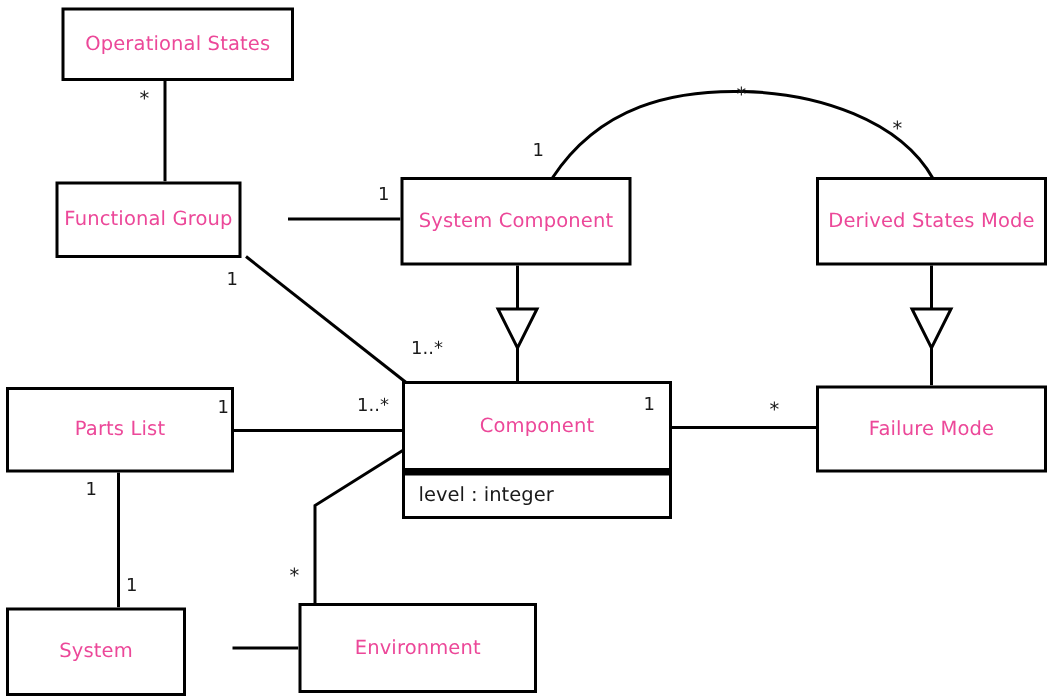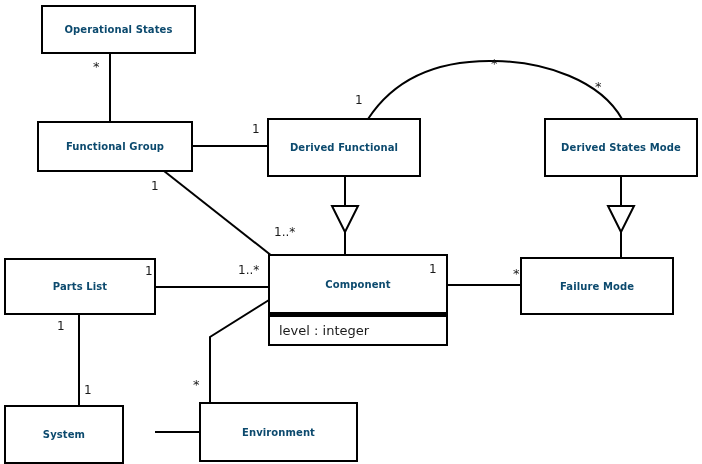--- a/index.html
+++ b/index.html
@@ -46,27 +46,26 @@
     border: 2px solid #000000;
     display: flex;
     flex-direction: column;
     z-index: 2;
   }
   .uml-name {
     flex: 1 1 auto;
     display: flex;
     align-items: center;
     justify-content: center;
-    font-size: 10px;
-    color: #0c4a6e;
+    font-size: 13px;
+    color: #ec4899;
     letter-spacing: 0.1px;
     text-align: center;
     padding: 0 6px;
     white-space: nowrap;
-    font-weight: bold;
   }
   .uml-compartment {
     border-top: 5px solid #000000;
     font-size: 13px;
     color: #1a1a1a;
     display: flex;
     align-items: center;
     padding: 0 0 0 9px;
     height: 27px;
     white-space: nowrap;
@@ -143,42 +142,42 @@
   <div class="mult" style="left:57px; top:320px;">1</div>
 
   <div class="mult" style="left:84px; top:384px;">1</div>
 
   <div class="mult star" style="left:193px; top:378px;">*</div>
 
   <div class="uml-class" style="left:41px; top:5px; width:155px; height:49px;">
     <div class="uml-name">Operational States</div>
   </div>
 
-  <div class="uml-class" style="left:37px; top:121px; width:156px; height:51px;">
+  <div class="uml-class" style="left:37px; top:121px; width:124px; height:51px;">
     <div class="uml-name">Functional Group</div>
   </div>
 
   <div class="uml-class" style="left:267px; top:118px; width:154px; height:59px;">
-    <div class="uml-name">Derived Functional</div>
+    <div class="uml-name">System Component</div>
   </div>
 
   <div class="uml-class" style="left:544px; top:118px; width:154px; height:59px;">
     <div class="uml-name">Derived States Mode</div>
   </div>
 
   <div class="uml-class" style="left:4px; top:258px; width:152px; height:57px;">
     <div class="uml-name">Parts List</div>
   </div>
 
   <div class="uml-class" style="left:268px; top:254px; width:180px; height:92px;">
     <div class="uml-name">Component</div>
     <div class="uml-compartment">level : integer</div>
   </div>
 
-  <div class="uml-class" style="left:520px; top:257px; width:154px; height:58px;">
+  <div class="uml-class" style="left:544px; top:257px; width:154px; height:58px;">
     <div class="uml-name">Failure Mode</div>
   </div>
 
   <div class="uml-class" style="left:4px; top:405px; width:120px; height:59px;">
     <div class="uml-name">System</div>
   </div>
 
   <div class="uml-class" style="left:199px; top:402px; width:159px; height:60px;justify-content:center;">
     <div class="uml-name">Environment</div>
   </div>

